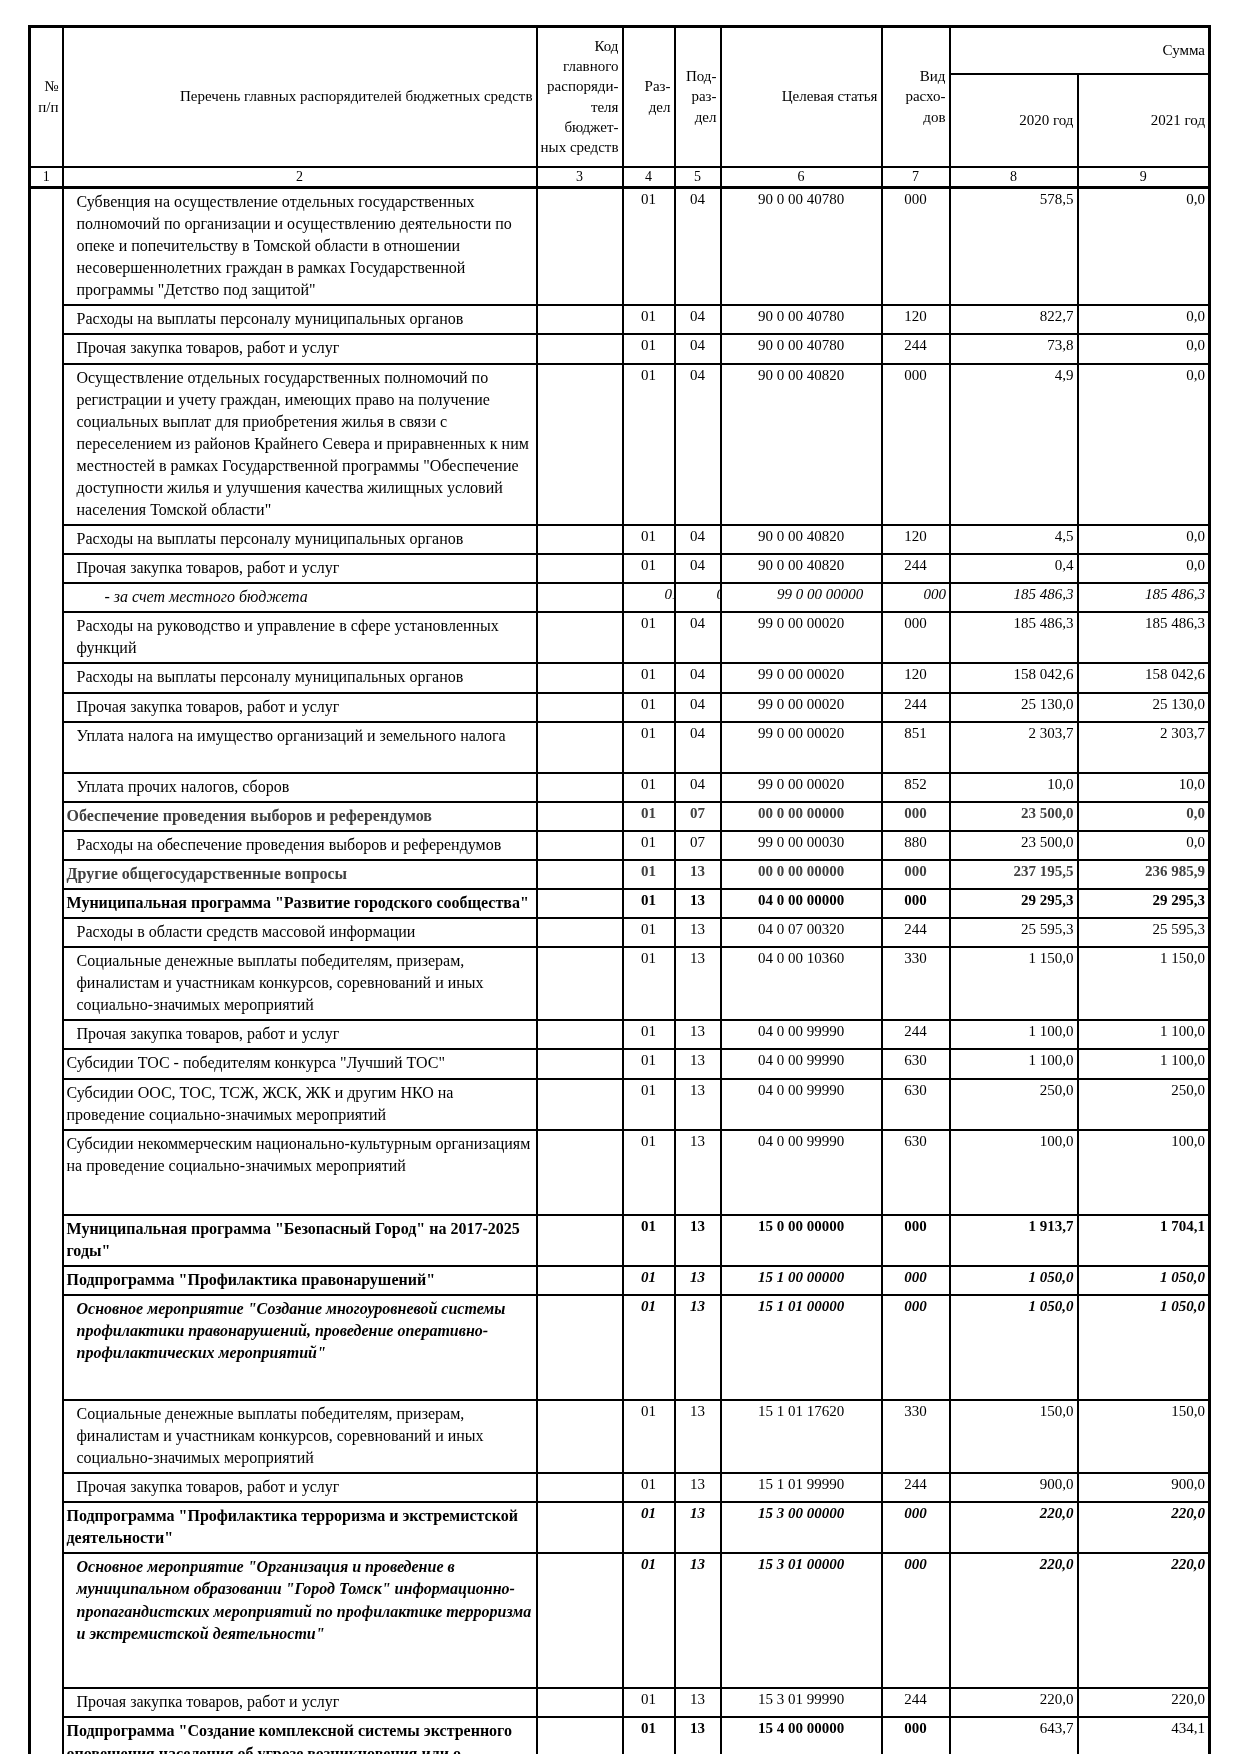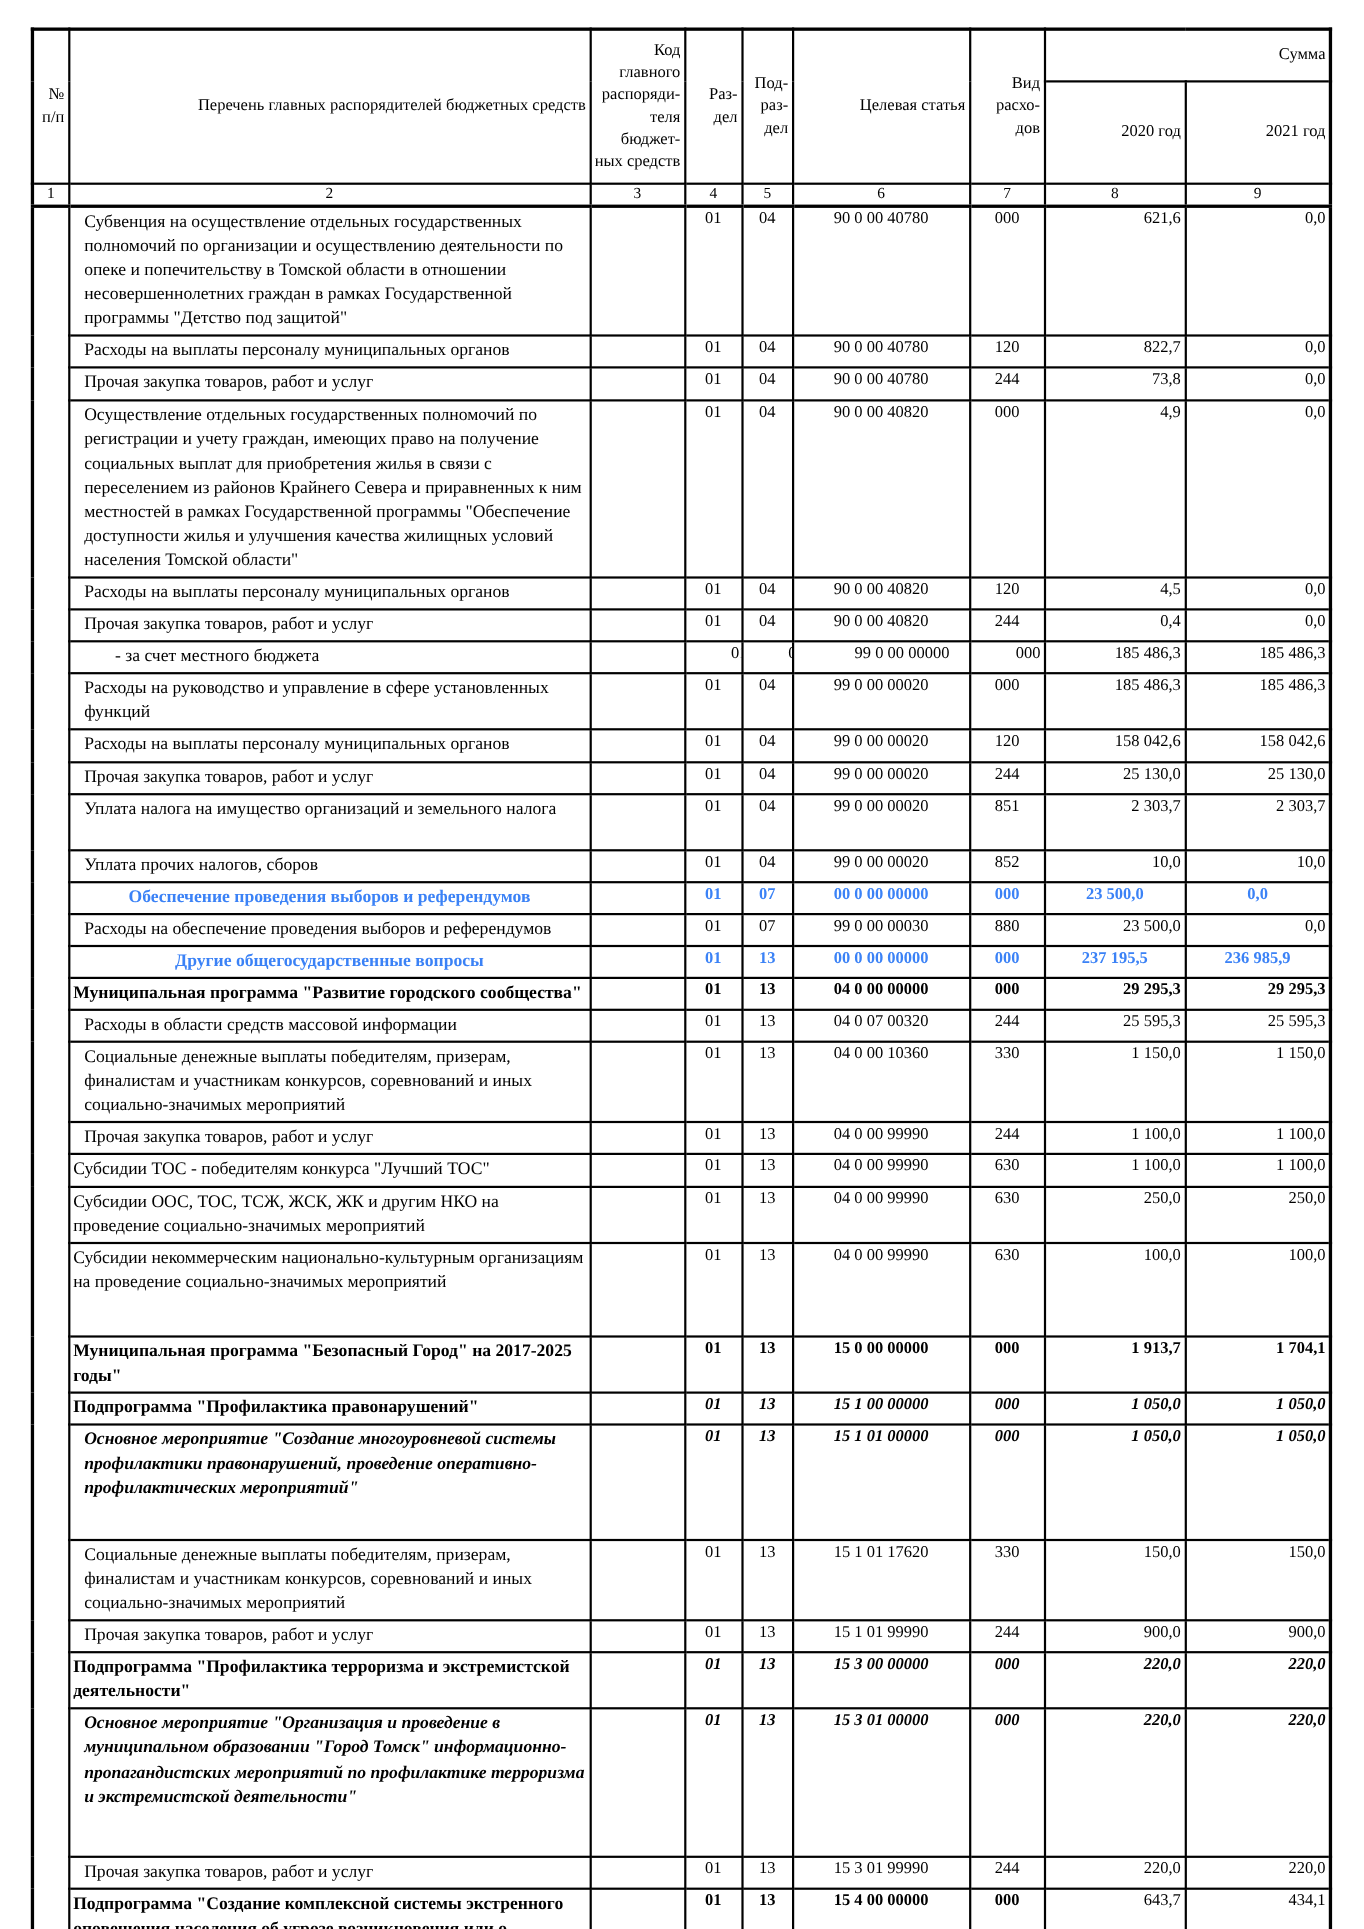--- a/index.html
+++ b/index.html
@@ -37,23 +37,23 @@
   td.c-label{
     font-size:16px;line-height:1.38;vertical-align:top;
     text-align:left;padding-left:5px;padding-right:4px;
   }
   td.c-label.ind{padding-left:13px;font-family:Liberation Serif, serif;}
   td.c-rownum{border-bottom:3px solid #000;}
   td.c-code{}
   td.c-num{font-size:15px;text-align:center;vertical-align:top;}
   td.c-val{font-size:15px;text-align:right;vertical-align:top;padding-right:3px;}
   
-  tr.italic td{padding-left:41px;}
+  tr.italic td{font-style:italic;padding-left:41px;}
   tr.bold td{font-weight:bold;}
-  tr.blue td{font-weight:bold;color:#3b82f6;text-align:center;}
+  tr.blue td{font-weight:bold;color:#404040;}
   tr.boldital td{font-weight:bold;font-style:italic;}
   tr.subprog td{font-weight:bold;}
   tr.subprog td.c-num,tr.subprog td.c-val{font-style:italic;}
   tr.boldmix td{font-weight:bold;}
   tr.boldmix td.c-val{font-weight:normal;}
   
   tr.tall44 td{height:44px;}
   tr.tall75 td{height:78px;}
   tr.tall95 td{height:98px;}
   tr.tall125 td{height:128px;}
@@ -103,21 +103,21 @@
     </tbody>
     <tbody>
         <tr class="row ">
           <td rowspan="31" class="c-rownum"></td>
           <td class="c-label ind">Субвенция на осуществление отдельных государственных полномочий по организации и осуществлению деятельности по опеке и попечительству в Томской области в отношении несовершеннолетних граждан в рамках Государственной программы "Детство под защитой"</td>
           <td class="c-code"></td>
           <td class="c-num">01</td>
           <td class="c-num">04</td>
           <td class="c-num">90 0 00 40780</td>
           <td class="c-num">000</td>
-          <td class="c-val">621,6</td>
+          <td class="c-val">578,5</td>
           <td class="c-val">0,0</td>
         </tr>
         <tr class="row ">
           <td class="c-label ind">Расходы на выплаты персоналу муниципальных органов</td>
           <td class="c-code"></td>
           <td class="c-num">01</td>
           <td class="c-num">04</td>
           <td class="c-num">90 0 00 40780</td>
           <td class="c-num">120</td>
           <td class="c-val">822,7</td>

